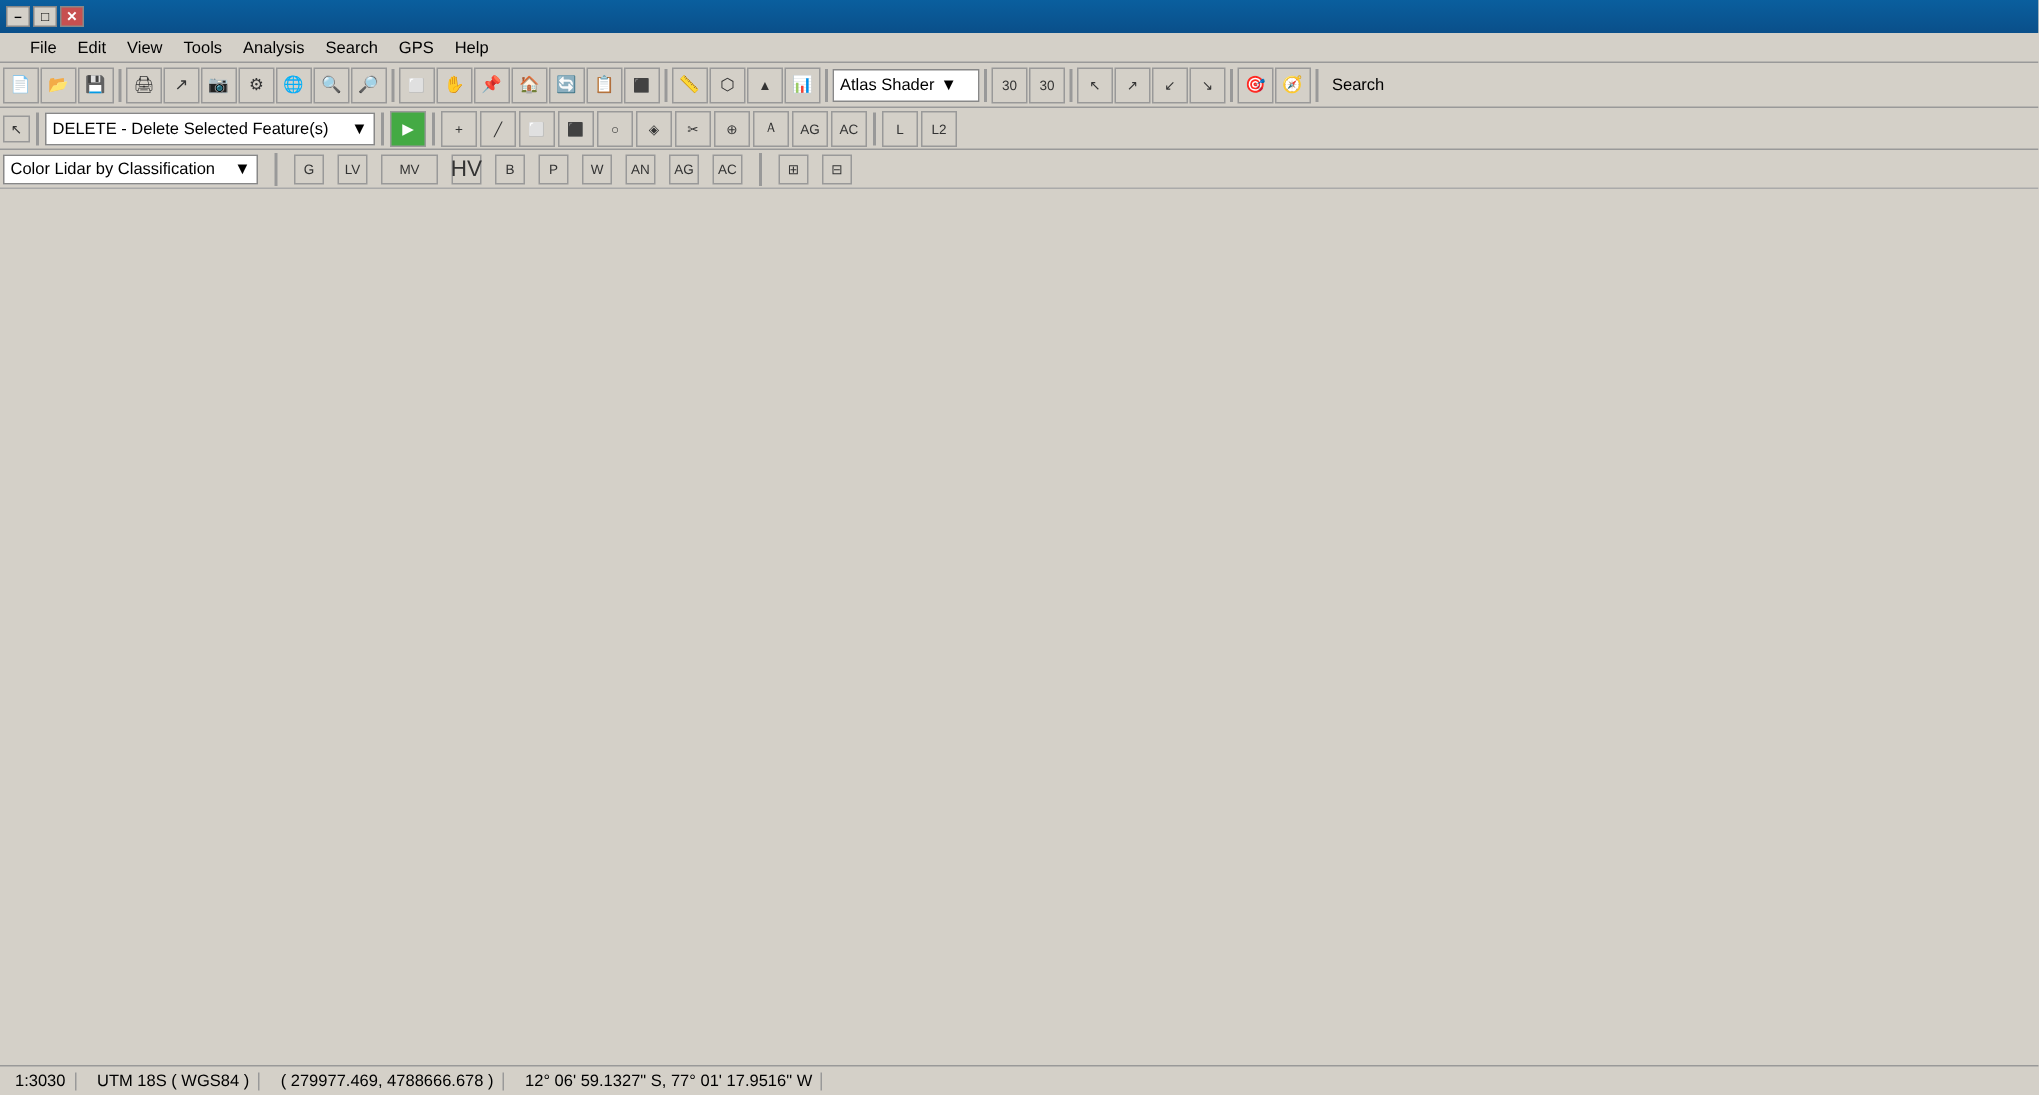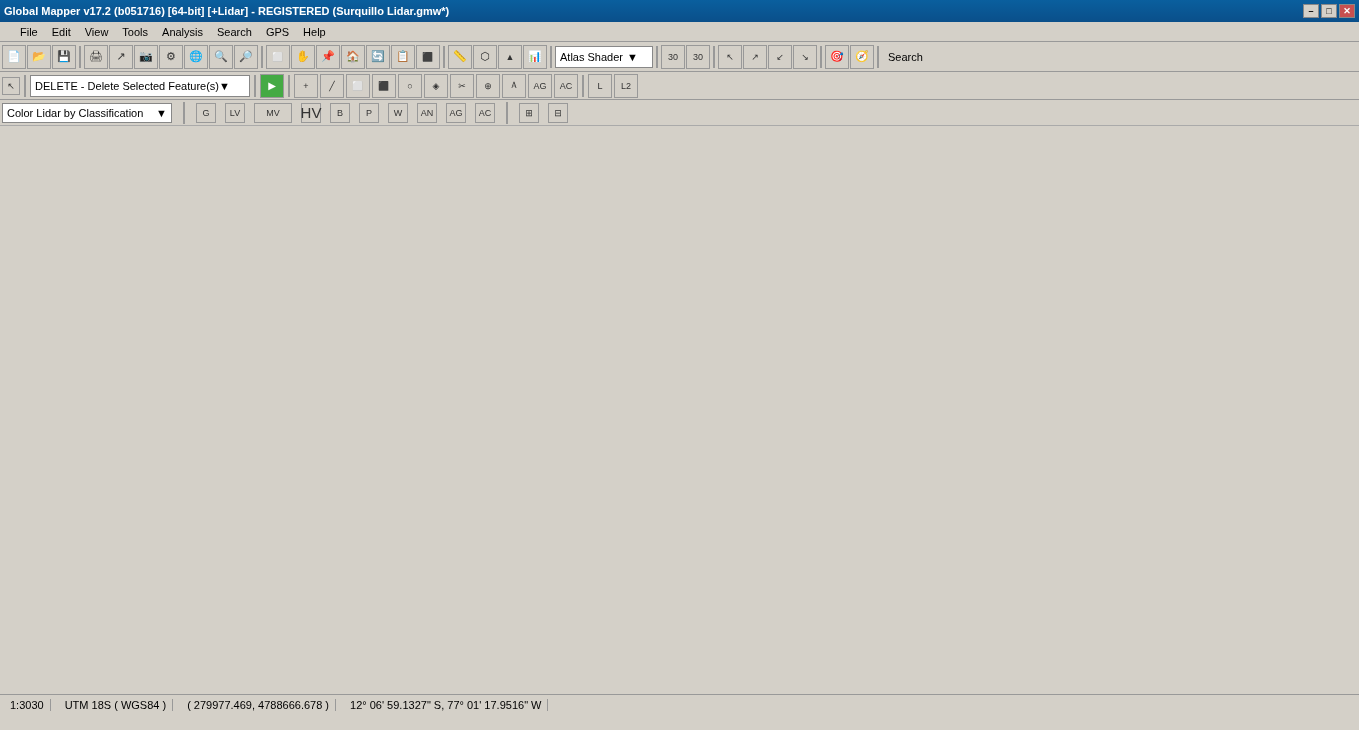--- a/index.html
+++ b/index.html
@@ -90,20 +90,21 @@
       gap: 2px;
     }
     .edit-dropdown {
       height: 22px;
       background: white;
       border: 1px solid #888;
       padding: 1px 4px;
       font-size: 11px;
       width: 220px;
       display: flex; align-items: center;
+      justify-content: space-between;
       cursor: pointer;
     }
 
     
     .toolbar-row3 {
       height: 26px;
       background: #d4d0c8;
       display: flex;
       align-items: center;
       padding: 1px 2px;
@@ -134,21 +135,21 @@
     #status-bar {
       height: 20px;
       background: #d4d0c8;
       border-top: 1px solid #999;
       display: flex;
       align-items: center;
       padding: 0 4px;
       font-size: 11px;
       gap: 8px;
       position: absolute;
-      bottom: 16px;
+      bottom: 0;
       left: 0;
       right: 0;
     }
     .status-item {
       padding: 0 6px;
       border-right: 1px solid #999;
       white-space: nowrap;
     }
 
     
@@ -162,21 +163,20 @@
     #map-svg {
       position: absolute;
       top: 0; left: 0;
       width: 100%; height: 100%;
     }
   </style>
 </head>
 <body>
 
 <div id="title-bar">
-  <span>Global Mapper v17.2 (b051716) [64-bit] [+Lidar] - REGISTERED (Surquillo Lidar.gmw*)</span>
   <div id="title-bar-buttons">
     <div class="title-btn">–</div>
     <div class="title-btn">□</div>
     <div class="title-btn close-btn">✕</div>
   </div>
 </div>
 
 <div id="menu-bar">
   <span class="menu-item">File</span>
   <span class="menu-item">Edit</span>

